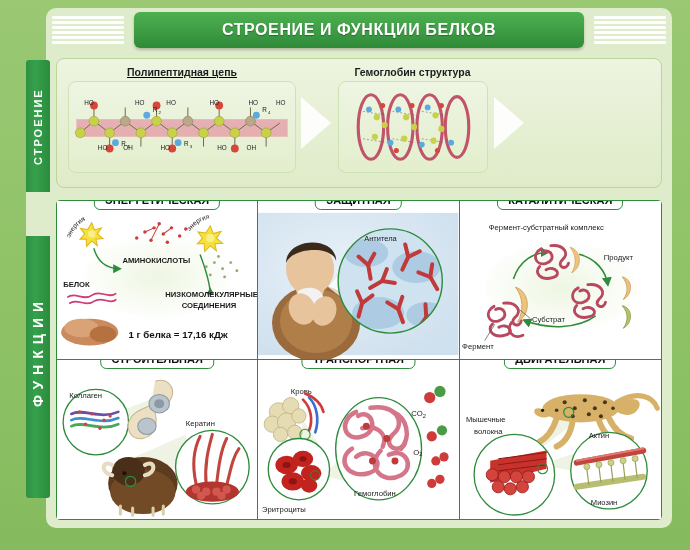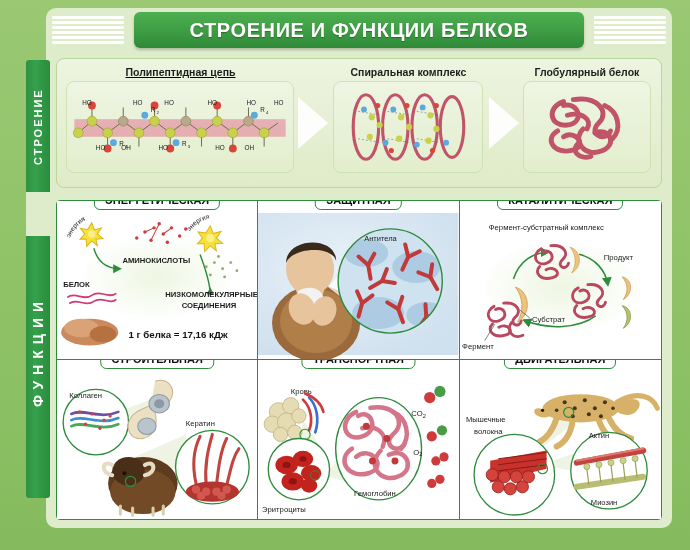--- a/index.html
+++ b/index.html
@@ -64,21 +64,21 @@
     border-radius: 1px;
   }
   .title-banner {
     position: absolute; left: 82px; right: 82px; top: 0; height: 36px;
     background: linear-gradient(180deg,#4caf50 0%, #3f9e45 50%, #2f8a38 100%);
     border-radius: 6px;
     display: flex; align-items: center; justify-content: center;
     box-shadow: 0 2px 3px rgba(0,0,0,.22);
   }
   .title-banner span {
-    color: #ffffff; font-weight: bold; font-size: 20px; letter-spacing: .6px;
+    color: #ffffff; font-weight: bold; font-size: 16px; letter-spacing: .6px;
     text-shadow: 0 1px 1px rgba(0,0,0,.3);
   }
 
   
   .structure-block {
     position: absolute;
     left: 56px; top: 58px; right: 28px; height: 130px;
     background: linear-gradient(180deg,#edf4e0 0%, #dfebc8 100%);
     border: 1px solid #b9d79a;
     border-radius: 8px;
@@ -248,21 +248,21 @@
             <text x="116" y="65">R</text>
               <text x="122" y="67" font-size="4.5">3</text>
           </g>
         </svg>
       </div>
     </div>
 
     <div class="arrow-white"></div>
 
     <div class="struct-cell" id="cell-helix">
-      <div class="cap">Спиральная комплекс</div>
+      <div class="cap">Гемоглобин структура</div>
       <div class="struct-box">
         <svg class="helix-svg" viewBox="0 0 150 92" preserveAspectRatio="xMidYMid meet">
           <g fill="none" stroke="#c2546a" stroke-width="3.2">
             <ellipse cx="32" cy="46" rx="13" ry="33"></ellipse>
             <ellipse cx="62" cy="46" rx="13" ry="33"></ellipse>
             <ellipse cx="92" cy="46" rx="13" ry="33"></ellipse>
             <ellipse cx="120" cy="46" rx="12" ry="31"></ellipse>
           </g>
           <g stroke="#555" stroke-width=".5" stroke-dasharray="2 2" fill="none">
             <path d="M24 30 L48 34 M24 58 L48 62 M54 30 L78 34 M54 58 L78 62 M84 30 L108 34 M84 58 L108 62"></path>
@@ -288,40 +288,20 @@
             <circle cx="104" cy="24" r="2.6" fill="#d8453a"></circle>
             <circle cx="58" cy="70" r="2.6" fill="#d8453a"></circle>
             <circle cx="100" cy="70" r="2.6" fill="#d8453a"></circle>
           </g>
         </svg>
       </div>
     </div>
 
     <div class="arrow-white"></div>
 
-    <div class="struct-cell" id="cell-glob">
-      <div class="cap">Глобулярный белок</div>
-      <div class="struct-box">
-        <svg class="glob-svg" viewBox="0 0 128 92" preserveAspectRatio="xMidYMid meet">
-          <g fill="none" stroke="#c2546a" stroke-width="5" stroke-linecap="round">
-            <path d="M40 20 C22 26 26 46 44 44 C62 42 56 20 40 24"></path>
-            <path d="M50 18 C74 14 88 30 76 42 C64 54 84 62 88 50"></path>
-            <path d="M34 50 C20 58 30 74 48 70 C66 66 52 48 40 56"></path>
-            <path d="M60 48 C48 60 62 78 80 70 C96 63 86 46 72 52"></path>
-            <path d="M82 24 C96 30 100 48 90 58"></path>
-            <path d="M44 34 C58 30 70 38 64 48"></path>
-            <path d="M56 62 C46 70 56 80 68 76"></path>
-          </g>
-          <g fill="none" stroke="#9e3a50" stroke-width="1" opacity=".45">
-            <path d="M40 22 C24 28 28 45 44 43"></path>
-            <path d="M52 20 C72 16 85 31 75 41"></path>
-          </g>
-        </svg>
-      </div>
-    </div>
   </div>
 
   <div class="functions">
 
     <div class="fcell">
       <div class="ftab">ЭНЕРГЕТИЧЕСКАЯ</div>
       <div class="fbody">
         <svg viewBox="0 0 196 150" preserveAspectRatio="xMidYMid meet">
           <defs>
             <radialGradient id="glowE" cx="50%" cy="50%" r="55%">

